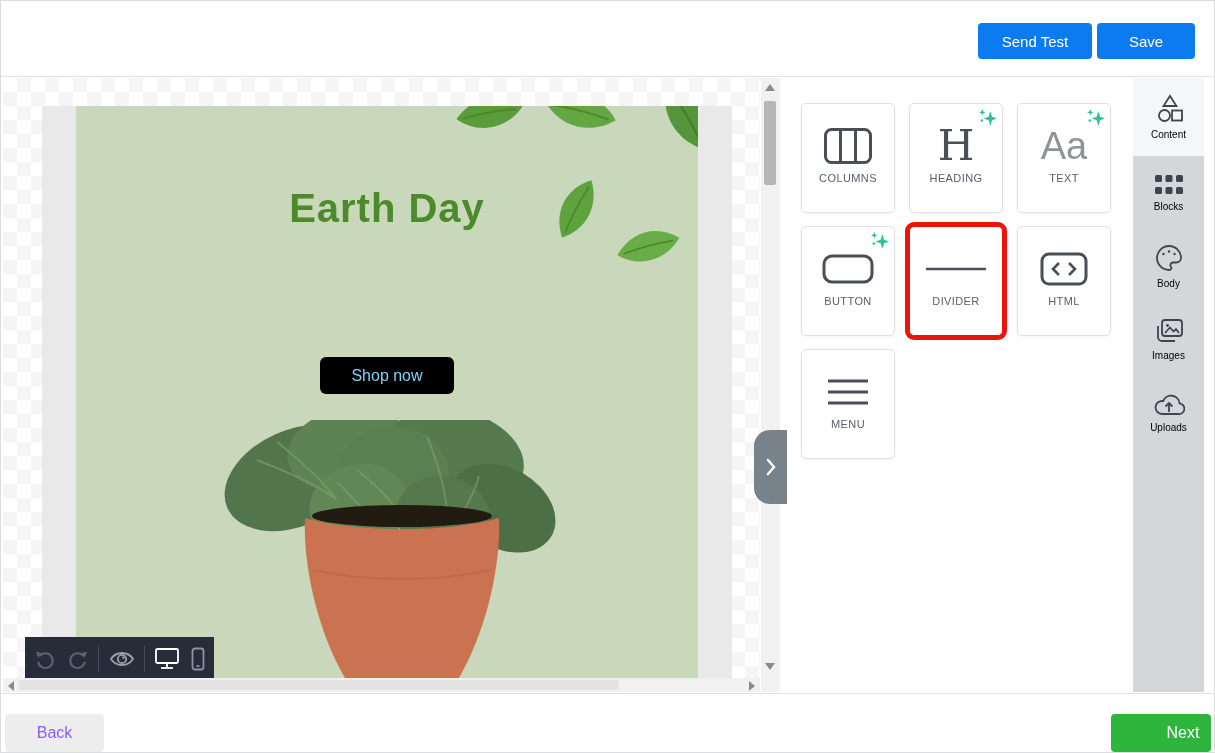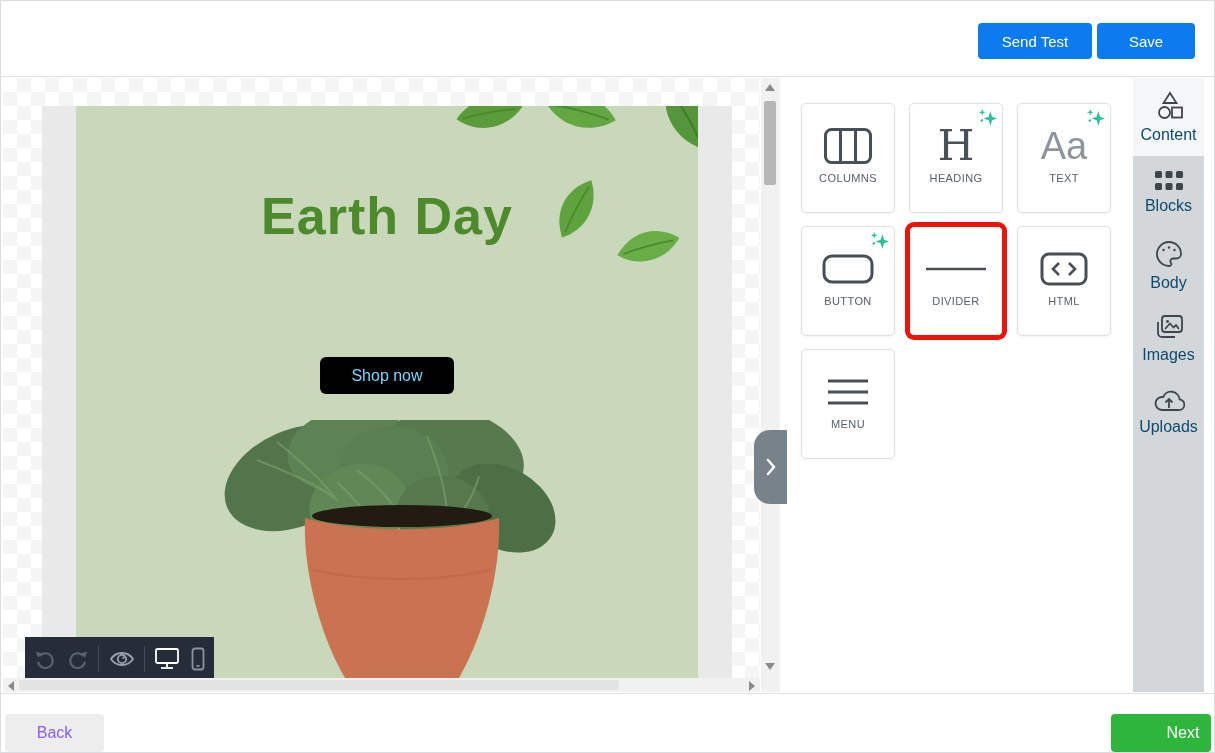--- a/index.html
+++ b/index.html
@@ -20,21 +20,21 @@
     background-color:#fff;
     background-image:
       linear-gradient(45deg,#f5f5f5 25%,transparent 25%,transparent 75%,#f5f5f5 75%),
       linear-gradient(45deg,#f5f5f5 25%,transparent 25%,transparent 75%,#f5f5f5 75%);
     background-size:28px 28px; background-position:0 0,14px 14px; }
 
   .email { position:absolute; left:39px; top:28px; width:690px; height:572px; background:#e9e9e9; }
   .hero { position:absolute; left:34px; top:0; width:622px; height:572px; background:#c9d8ba; overflow:hidden; }
 
   .hero-title { position:absolute; left:0; top:80px; width:100%; text-align:center;
-    font-size:52px; font-weight:bold; letter-spacing:1px; color:#4d8a2c; cursor:pointer; }
+    font-size:40px; font-weight:bold; letter-spacing:1px; color:#4d8a2c; cursor:pointer; }
   .hero-sale { position:absolute; left:0; top:150px; width:100%; text-align:center;
     font-family:"DejaVu Serif", serif; font-style:italic; font-size:50px; color:#151515; cursor:pointer; }
   .hero-cta { position:absolute; left:50%; top:251px; transform:translateX(-50%);
     width:134px; height:37px; background:#000; color:#7dd3fc; border:none; border-radius:6px;
     font-size:16px; font-family:inherit; cursor:pointer; }
 
   .leaf { position:absolute; }
   .plant { position:absolute; left:50%; bottom:0; transform:translateX(-50%); width:340px; height:258px; cursor:pointer; }
 
   
@@ -75,21 +75,21 @@
     font-size:11px; letter-spacing:0.4px; color:#57606a; }
   .tile .glyph-H { font-family:"DejaVu Serif", serif; font-size:42px; color:#4a5058; line-height:1; }
   .tile .glyph-Aa { font-size:38px; color:#8d949b; line-height:1; }
   .sparkle { position:absolute; top:5px; right:5px; width:19px; height:19px; }
 
   
   .sidebar { position:absolute; left:1132px; top:0; width:71px; height:614px; background:#d3d7da; }
   .side-item { width:100%; height:73px; display:flex; flex-direction:column; align-items:center;
     justify-content:center; gap:5px; cursor:pointer; color:#3e454c; }
   .side-item.active { background:#f5f6f7; height:78px; }
-  .side-label { font-size:16px; color:#0c4a6e; }
+  .side-label { font-size:10px; color:#000000; }
 
   
   .footer { position:absolute; left:0; top:692px; width:100%; height:61px; background:#fff; border-top:1px solid #e1e1e1; }
   .btn-back { position:absolute; left:4px; top:20px; width:99px; height:38px; background:#ededed;
     color:#8b5cf6; border:none; border-radius:4px; font-size:16px; font-family:inherit; cursor:pointer; }
   .btn-next { position:absolute; right:3px; top:20px; width:100px; height:38px; background:#2eb53c;
     color:#fff; border:none; border-radius:4px; font-size:16px; font-family:inherit; cursor:pointer;padding-left:44px; }
 </style>
 </head>
 <body>

